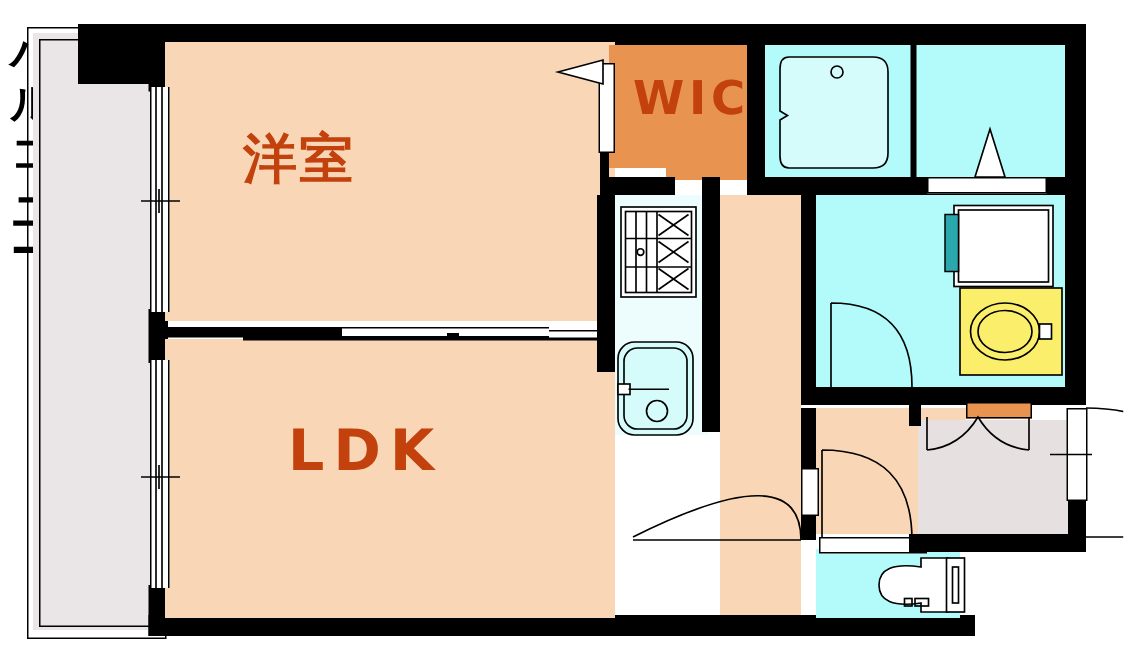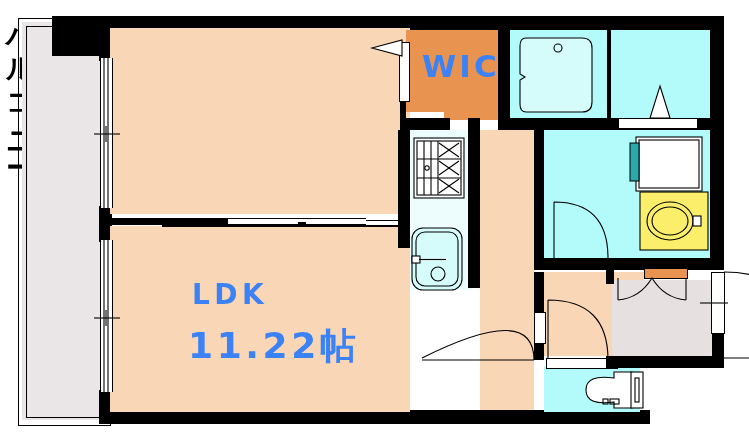--- a/index.html
+++ b/index.html
@@ -6,21 +6,21 @@
   body{font-family:"Liberation Sans", sans-serif;}
   #plan{position:relative;width:749px;height:435px;background:#ffffff;overflow:hidden;}
   .abs{position:absolute;}
   .wall{background:#000000;}
   .room{background:#F9D6B5;}
   .wet{background:#B3FAFA;}
   .wic{background:#E8934F;}
   .balcony{background:#EAE5E6;}
   .genkan{background:#E6E0E0;}
   .white{background:#ffffff;}
-  .lbl{position:absolute;color:#3b82f6;font-weight:bold;letter-spacing:0.04em;}
+  .lbl{position:absolute;color:#c2410c;font-weight:bold;letter-spacing:0.04em;}
   .lbl-jp{font-family:"DejaVu Sans", sans-serif;}
   .vtext{writing-mode:vertical-rl;text-orientation:upright;font-family:"DejaVu Sans", sans-serif;
          font-weight:bold;color:#000;letter-spacing:0.12em;}
   svg{display:block;overflow:visible;}
   .stroke{fill:none;stroke:#000;stroke-width:1.1;}
   .strokefill{fill:#ffffff;stroke:#000;stroke-width:1.1;}
   .tubfill{fill:#D6FBFB;stroke:#000;stroke-width:1.1;}
   .yel{fill:#FAEE6A;stroke:#000;stroke-width:1.1;}
   .teal{fill:#2AA8AE;stroke:#000;stroke-width:1;}
   .orangebar{background:#E8934F;border:1px solid #000;}
@@ -47,24 +47,24 @@
 
   <div class="abs wall" style="left:99px;top:410px;width:452px;height:14px;"></div>
   <div class="abs wall" style="left:540px;top:410px;width:110px;height:14px;"></div>
 
   <div class="abs wall" style="left:710px;top:16px;width:14px;height:116px;"></div>
   <div class="abs wall" style="left:710px;top:124px;width:14px;height:146px;"></div>
   <div class="abs wall" style="left:710px;top:330px;width:14px;height:38px;"></div>
   <div class="abs wall" style="left:636px;top:356px;width:88px;height:12px;"></div>
 
   <div class="abs room" style="left:110px;top:28px;width:300px;height:186px;"></div>
+  <div class="lbl lbl-jp" style="left:162px;top:82px;font-size:36px;">洋室</div>
 
   <div class="abs room" style="left:110px;top:226px;width:300px;height:186px;"></div>
-  <div class="lbl" style="left:192px;top:278px;font-size:28px;letter-spacing:0.16em;font-family:'DejaVu Sans',sans-serif;">LDK</div>
-  <div class="lbl" style="left:188px;top:322px;font-size:36px;letter-spacing:0.10em;font-family:'DejaVu Sans',sans-serif;">11.22帖</div>
+  <div class="lbl" style="left:192px;top:278px;font-size:38px;letter-spacing:0.16em;font-family:'DejaVu Sans',sans-serif;">LDK</div>
 
   <div class="abs wall" style="left:110px;top:218px;width:118px;height:7px;"></div>
   <div class="abs" style="left:162px;top:222px;width:136px;height:5px;background:#000;"></div>
   <div class="abs white" style="left:228px;top:218px;width:78px;height:5px;border-top:1px solid #000;"></div>
   <div class="abs" style="left:298px;top:222px;width:112px;height:5px;background:#000;"></div>
   <div class="abs white" style="left:306px;top:218px;width:60px;height:5px;border-top:1px solid #000;"></div>
   <div class="abs white" style="left:366px;top:220px;width:44px;height:4px;border-top:1px solid #000;"></div>
 
   <div class="abs white" style="left:100px;top:58px;width:11px;height:150px;border-left:1.2px solid #000;border-right:1.2px solid #000;"></div>
   <svg class="abs" style="left:99px;top:58px;" width="14" height="152">

